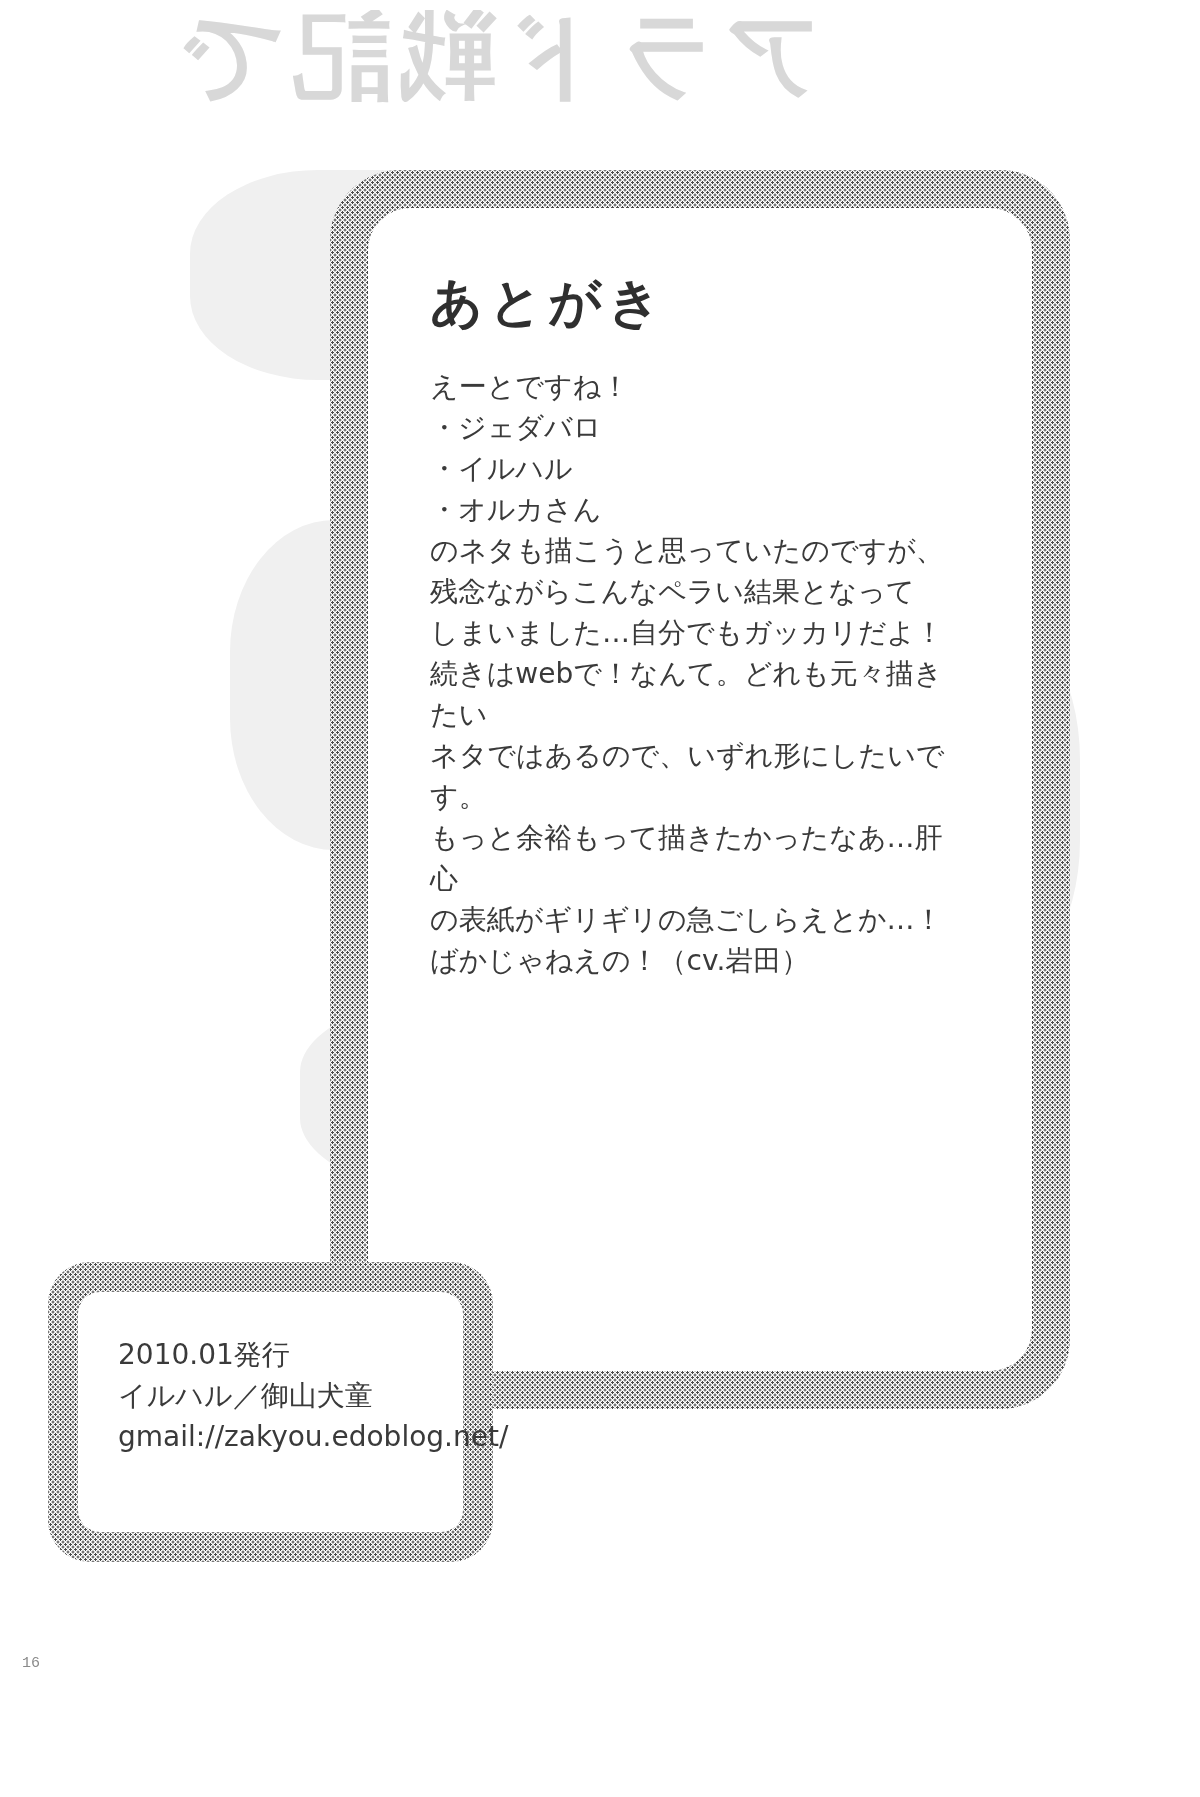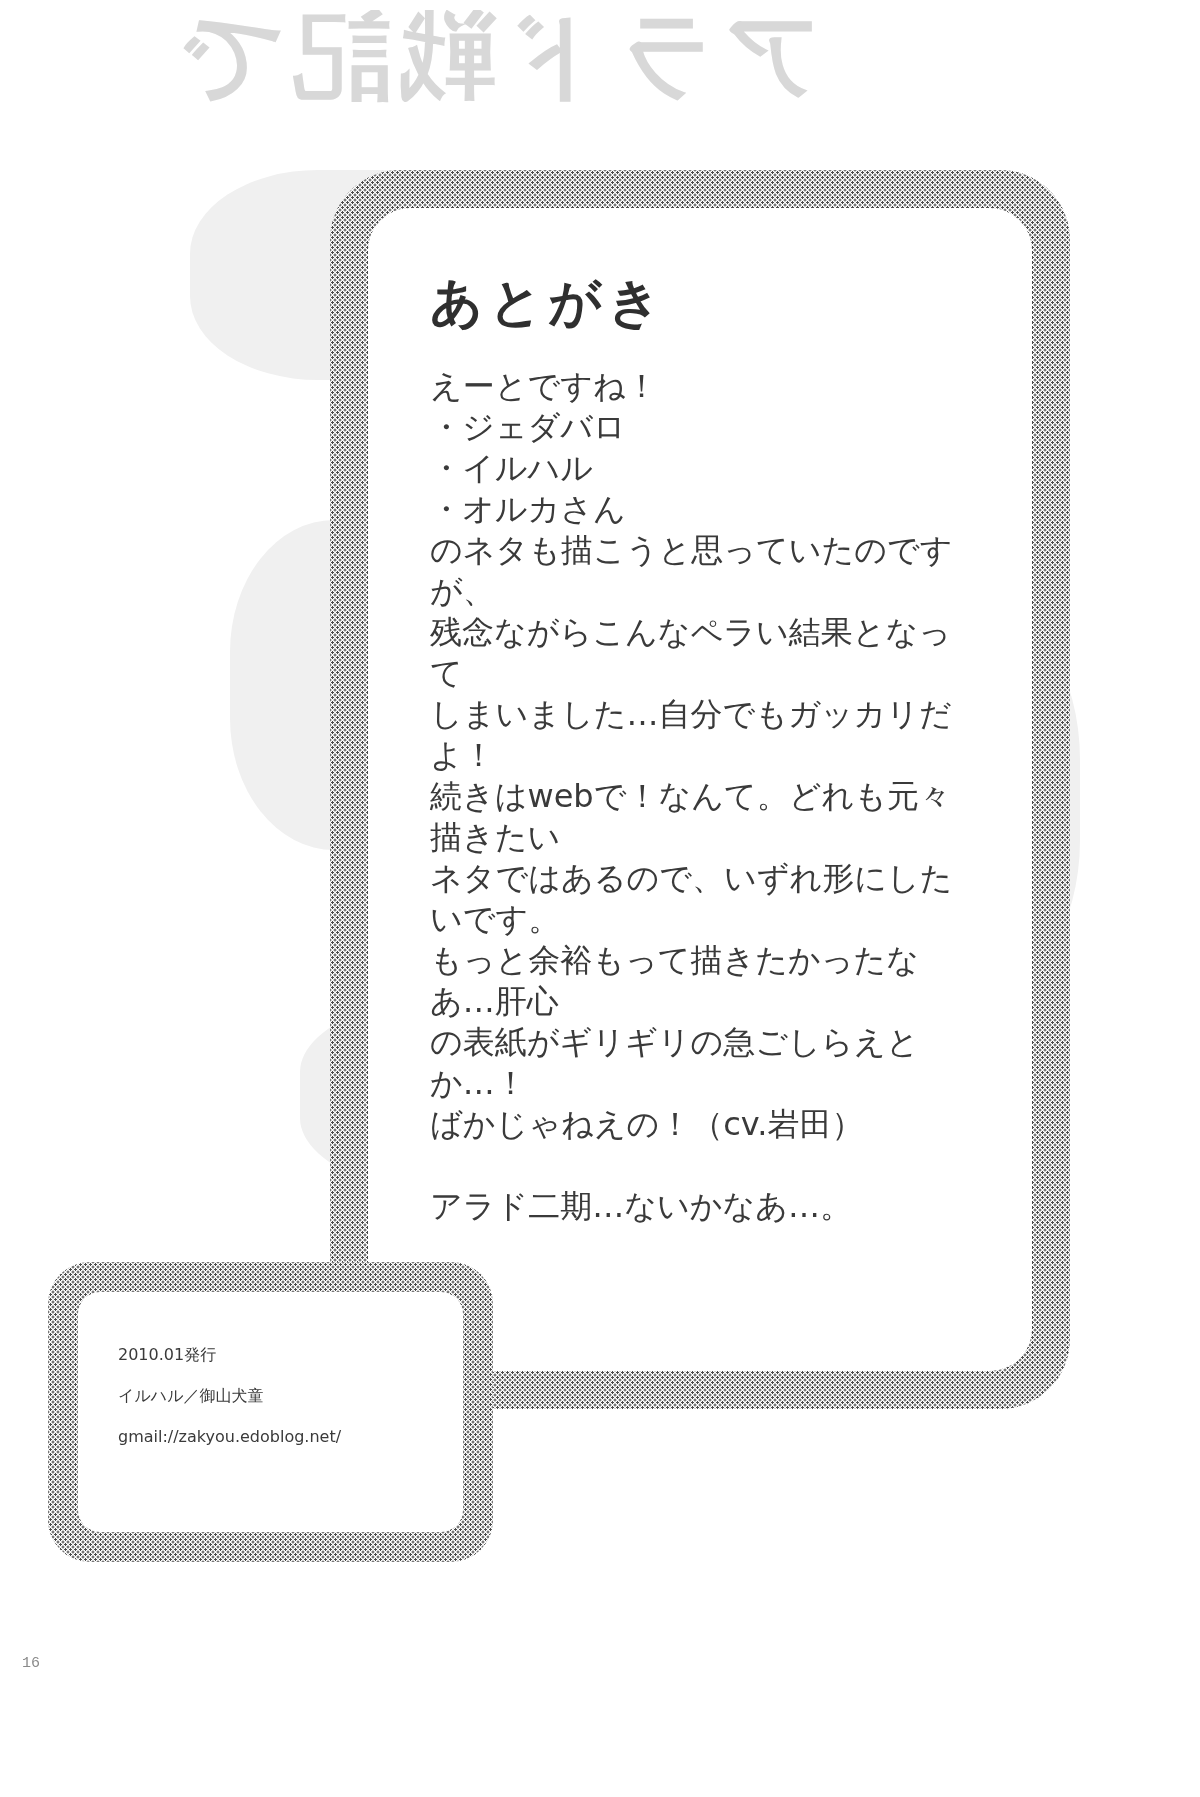--- a/index.html
+++ b/index.html
@@ -79,21 +79,21 @@
     font-size: 52px;
     font-weight: bold;
     letter-spacing: 6px;
     color: #2f2f2f;
     margin: 0 0 28px 0;
     font-family: "DejaVu Sans", sans-serif;
   }
 
   .afterword-body p {
     margin: 0;
-    font-size: 32px;
+    font-size: 28px;
     line-height: 41px;
     color: #3a3a3a;
     white-space: pre-wrap;
     font-family: "DejaVu Sans", sans-serif;
   }
   .afterword-body p + p { margin-top: 41px; }
 
   
   .colophon {
     position: absolute;
@@ -114,21 +114,21 @@
   .colophon-inner {
     width: 100%;
     height: 100%;
     background: #ffffff;
     border-radius: 22px;
     box-sizing: border-box;
     padding: 42px 40px;
   }
   .colophon-inner p {
     margin: 0;
-    font-size: 16px;
+    font-size: 28px;
     line-height: 41px;
     color: #3a3a3a;
     font-family: "DejaVu Sans", sans-serif;
   }
 
   .page-number {
     position: absolute;
     left: 22px;
     top: 1655px;
     font-size: 15px;
@@ -157,21 +157,20 @@
 ・イルハル
 ・オルカさん
 のネタも描こうと思っていたのですが、
 残念ながらこんなペラい結果となって
 しまいました…自分でもガッカリだよ！
 続きはwebで！なんて。どれも元々描きたい
 ネタではあるので、いずれ形にしたいです。
 もっと余裕もって描きたかったなあ…肝心
 の表紙がギリギリの急ごしらえとか…！
 ばかじゃねえの！（cv.岩田）</p>
-      <p>アラド二期…ないかなあ…。</p>
     </div>
   </div>
 </div>
 
 <div class="colophon">
   <div class="colophon-inner">
     <p>2010.01発行</p>
     <p>イルハル／御山犬童</p>
     <p>gmail://zakyou.edoblog.net/</p>
   </div>

